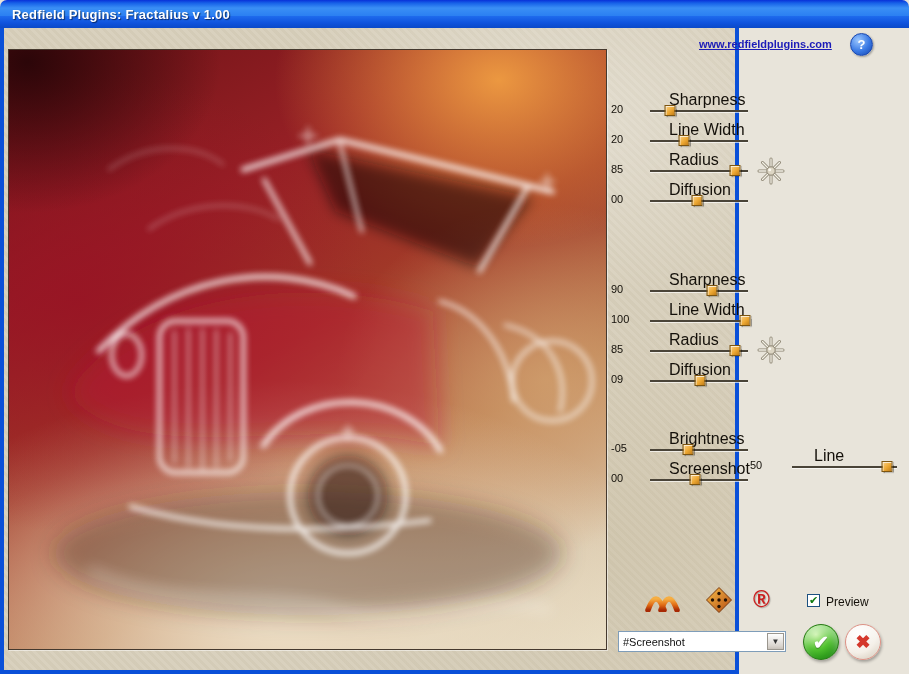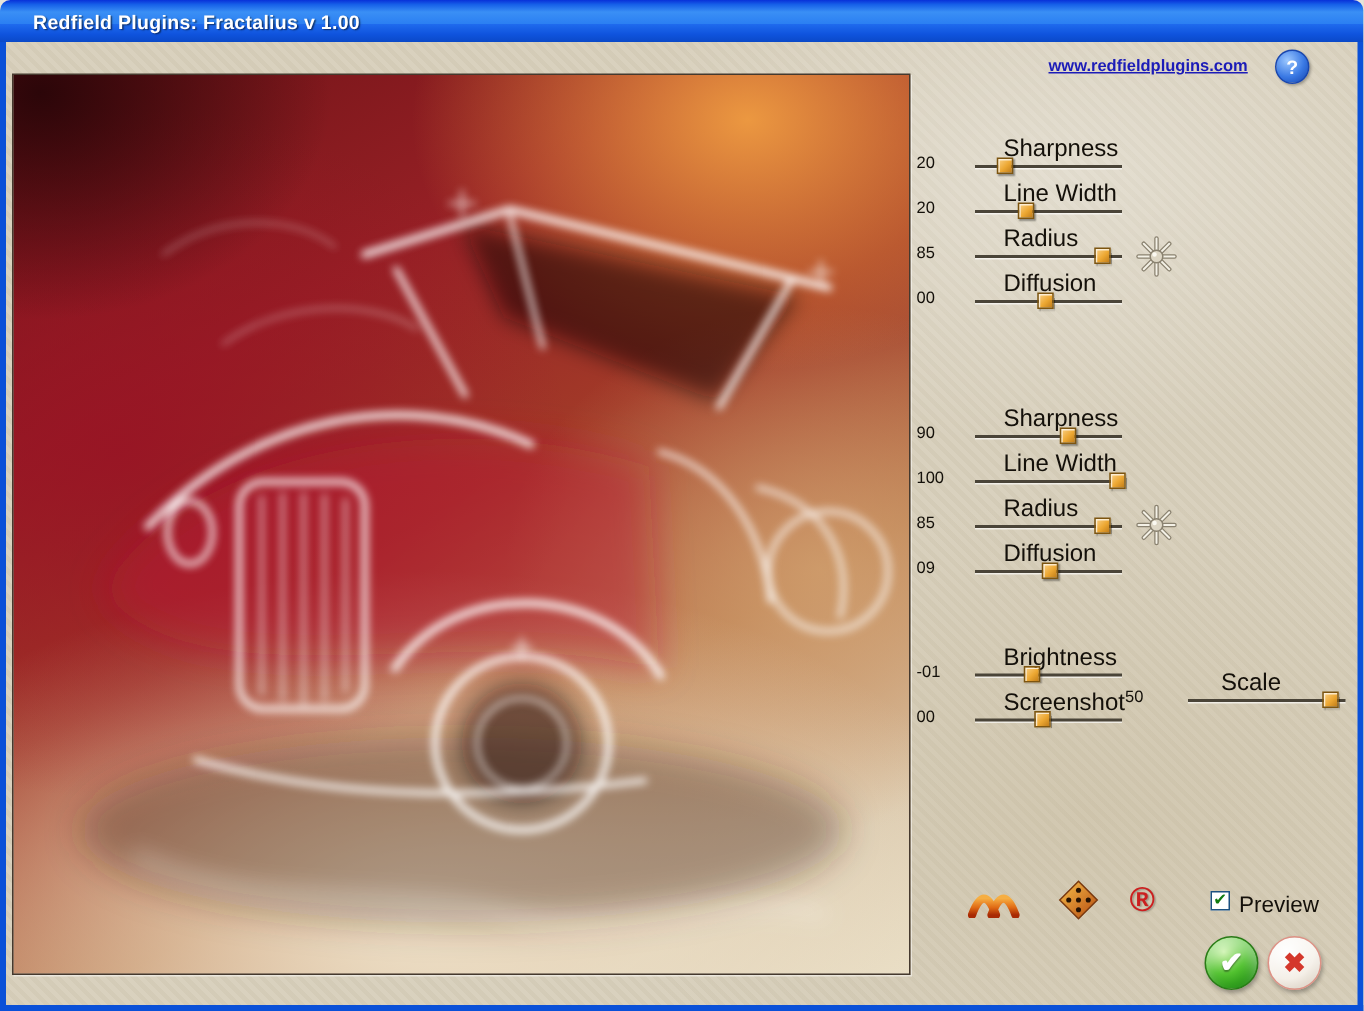--- a/index.html
+++ b/index.html
@@ -1,22 +1,22 @@
 <!DOCTYPE html>
 <html><head>
 <meta charset="utf-8">
 <style>
   html,body{margin:0;padding:0;background:#e8e4da;font-family:"Liberation Sans",sans-serif;}
   .window{position:relative;width:909px;height:674px;overflow:hidden;}
   .titlebar{position:absolute;left:0;top:0;width:909px;height:28px;box-sizing:border-box;
     border-radius:7px 7px 0 0;
     background:linear-gradient(to bottom,#0831d9 0,#1660e8 3px,#3a8ff5 8px,#2b7ff2 16px,#1f6bee 55%,#0f53dd 82%,#0a49c8 100%);
-    display:flex;align-items:center;padding-left:22px;}
+    display:flex;align-items:center;padding-left:12px;}
   .titlebar .title-text{color:#fff;font-size:13px;font-weight:bold;text-shadow:1px 1px 1px rgba(0,0,0,.55);letter-spacing:.2px;}
-  .body{position:absolute;left:0;top:28px;width:909px;height:646px;box-sizing:border-box;
+  .body{position:absolute;left:0;top:28px;width:739px;height:646px;box-sizing:border-box;
     border-left:4px solid #0a50d8;border-right:4px solid #0a50d8;border-bottom:4px solid #0a50d8;
     background:
       radial-gradient(ellipse 420px 260px at 78% 14%, rgba(255,255,255,.30), rgba(255,255,255,0) 70%),
       radial-gradient(ellipse 500px 300px at 80% 80%, rgba(190,175,140,.28), rgba(190,175,140,0) 70%),
       repeating-linear-gradient(45deg, rgba(120,105,78,.045) 0 3px, rgba(255,255,255,.03) 3px 6px),
       #d8d0bc;}
   
   .preview{position:absolute;left:4px;top:21px;width:597px;height:599px;border:1px solid #45392e;
     box-shadow:1px 1px 0 rgba(255,255,255,.5);overflow:hidden;
     background:
@@ -45,21 +45,21 @@
   .thumb{position:absolute;top:-5px;width:11px;height:11px;transform:translateX(-50%);
     background:linear-gradient(135deg,#fbd288 0%,#eda833 55%,#c07c18 100%);
     border:1px solid #7d5510;box-sizing:border-box;
     box-shadow:inset 1px 1px 0 rgba(255,255,255,.7), 1px 1px 1px rgba(0,0,0,.35);cursor:pointer;}
   .glint{position:absolute;width:28px;height:28px;cursor:pointer;}
   
   .icon-btn{position:absolute;cursor:pointer;}
   .reg-icon{font-size:23px;line-height:24px;color:#cc1f1f;font-weight:bold;text-shadow:1px 1px 1px rgba(0,0,0,.25);}
   .checkbox{position:absolute;left:803px;top:566px;width:13px;height:13px;background:#fff;border:1px solid #1c5180;
     box-sizing:border-box;display:flex;align-items:center;justify-content:center;font-size:11px;line-height:11px;color:#0f7a0f;cursor:pointer;}
-  .checkbox-label{position:absolute;left:822px;top:567px;font-size:15px;color:#14100a;}
+  .checkbox-label{position:absolute;left:822px;top:567px;font-size:12px;color:#14100a;}
   
   .combo{position:absolute;left:614px;top:603px;width:168px;height:21px;background:#fff;border:1px solid #7f9db9;
     box-sizing:border-box;display:flex;align-items:center;cursor:pointer;}
   .combo .preset-text{flex:1;font-size:11px;padding-left:4px;color:#111;}
   .combo .combo-btn{width:17px;height:17px;margin:1px;background:linear-gradient(#fefefe,#d9d4ce 80%,#c8c2ba);
     border:1px solid #9a968e;box-sizing:border-box;display:flex;align-items:center;justify-content:center;font-size:8px;color:#333;}
   
   .sphere{position:absolute;width:34px;height:34px;border-radius:50%;display:flex;align-items:center;justify-content:center;cursor:pointer;
     box-shadow:1px 2px 3px rgba(0,0,0,.3), inset 0 8px 10px rgba(255,255,255,.45);}
   .ok-btn{left:799px;top:596px;background:radial-gradient(circle at 35% 28%, #c8f2a6, #52c230 45%, #1f8c12 82%, #11640b);
@@ -218,37 +218,37 @@
             <line x1="2" y1="14" x2="26" y2="14"></line>
           <line x1="5.5" y1="5.5" x2="22.5" y2="22.5"></line>
             <line x1="22.5" y1="5.5" x2="5.5" y2="22.5"></line>
         </g>
         <circle cx="14" cy="14" r="4.2" fill="#ddd6c4" stroke="#8a8270"></circle>
         <circle cx="12.7" cy="12.7" r="1.5" fill="#fbf9f1"></circle>
       </svg>
     </div>
 
     <div class="slider-row" style="top:402px">
-      <span class="val">-01</span>
+      <span class="val">-05</span>
       <span class="lbl">Brightness</span>
       <div class="track">
         <div class="thumb" style="left: 39%;"></div>
       </div>
     </div>
     <div class="slider-row" style="top:432px">
       <span class="val">00</span>
       <span class="lbl">Screenshot</span>
       <div class="track">
         <div class="thumb" style="left: 46%;"></div>
       </div>
     </div>
 
     <div class="slider-row scale-row" style="top:419px">
       <span class="val">50</span>
-      <span class="lbl">Scale</span>
+      <span class="lbl">Line</span>
       <div class="track">
         <div class="thumb" style="left: 90%;"></div>
       </div>
     </div>
 
     <div class="icon-btn" style="left:641px;top:559px">
       <svg viewBox="0 0 35 25" width="35" height="25">
         <defs>
           <linearGradient id="ag" x1="0" y1="0" x2="0" y2="1">
             <stop offset="0" stop-color="#f6ae42"></stop>
@@ -279,20 +279,26 @@
     </div>
     <div class="icon-btn reg-icon" style="left:749px;top:559px">
       <span>®</span>
     </div>
 
     <div class="checkbox">
       <span>✔</span>
     </div>
     <span class="checkbox-label">Preview</span>
 
+    <div class="combo">
+      <span class="preset-text">#Screenshot</span>
+      <span class="combo-btn">
+        <span>▼</span>
+      </span>
+    </div>
 
     <div class="sphere ok-btn">
       <span>✔</span>
     </div>
     <div class="sphere cancel-btn">
       <span>✖</span>
     </div>
 
   </div>
 </div>

